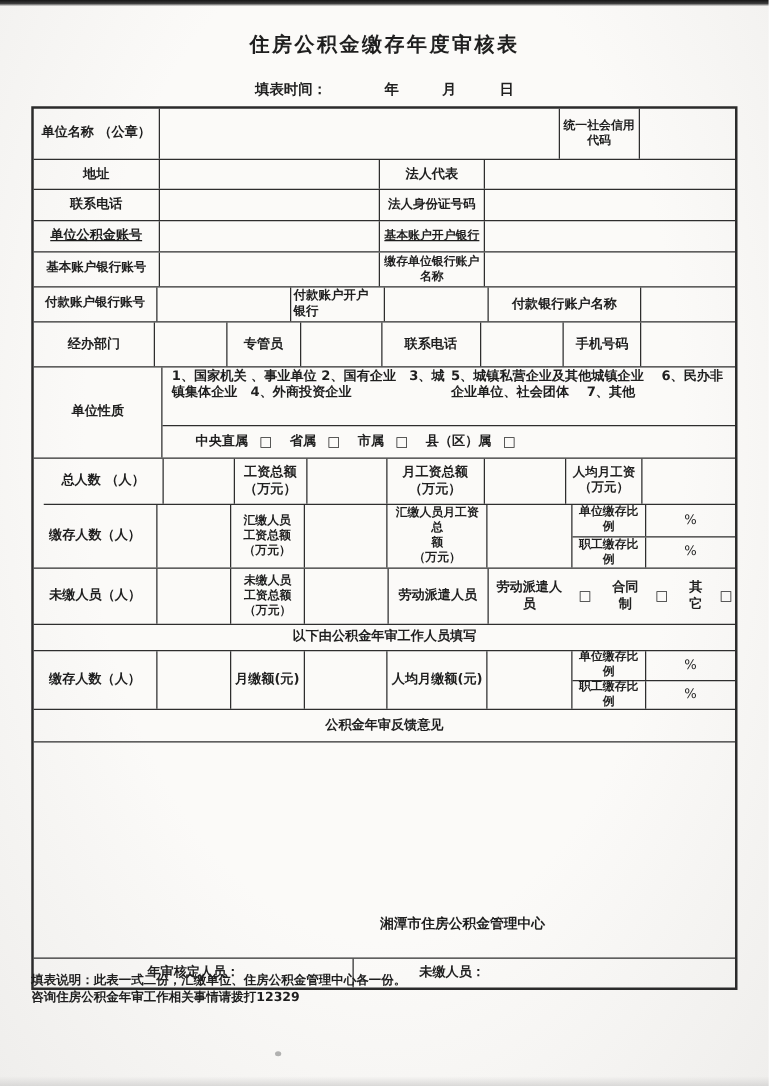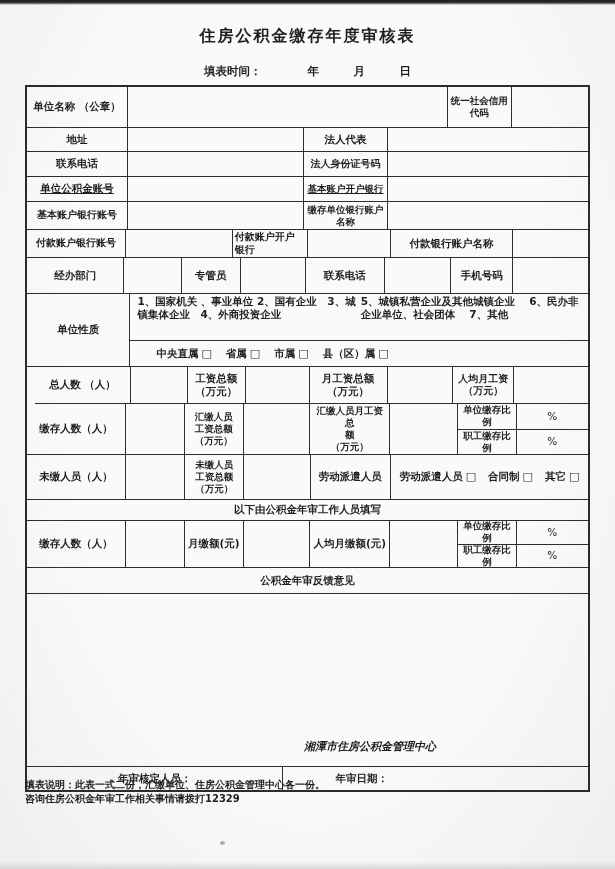--- a/index.html
+++ b/index.html
@@ -31,26 +31,26 @@
   .td:last-child{border-right:none;}
   .lb{font-weight:700;}
   .fs10{font-size:10px;}
   .fs95{font-size:9.5px;}
   .left{justify-content:flex-start;text-align:left;}
   .split{display:flex;flex-direction:column;box-sizing:border-box;min-width:0;padding:0;}
   .subrow{display:flex;flex:1 1 0;min-height:0;}
   .subrow + .subrow{border-top:1px solid #2e2e2e;}
   .subrow .td{height:auto;}
   .opts{display:flex;gap:14px;align-items:center;}
-  .opt{display:inline-flex;gap:3px;align-items:center;font-weight:700;}
+  .opt{display:inline-flex;gap:9px;align-items:center;font-weight:700;}
   .box{font-weight:400;font-size:11px;}
   .utype-lines{display:flex;flex-direction:row;justify-content:space-around;
     align-items:flex-start;text-align:left;padding-left:7px;}
   .feedback-cell{position:relative;}
-  .org{position:absolute;left:277px;bottom:12px;font-size:11px;font-weight:700;font-style:italic;}
+  .org{position:absolute;left:277px;bottom:20px;font-size:11px;font-weight:700;}
   .notes{position:absolute;left:25px;top:778px;width:565px;font-size:10px;
     font-weight:700;line-height:1.35;}
 </style>
 </head>
 <body>
 
 <div class="scan-edge-top"></div>
 
 <div class="title">住房公积金缴存年度审核表</div>
 <div class="filltime">填表时间：　　　　年　　　月　　　日</div>
@@ -219,21 +219,21 @@
   </div>
 
   <div class="tr" style="height:172px;">
     <div class="td feedback-cell" style="flex:1 1 0">
       <span class="org">湘潭市住房公积金管理中心</span>
     </div>
   </div>
 
   <div class="tr" style="height:23px;">
     <div class="td lb" style="flex:283 1 0">年审核定人员：</div>
-    <div class="td lb left" style="flex:282 1 0;padding-left:52px;">年审日期：</div>
+    <div class="td lb left" style="flex:282 1 0;padding-left:52px;">未缴人员：</div>
   </div>
 
 </div>
 
 <div class="notes">
   <div>填表说明：此表一式二份，汇缴单位、住房公积金管理中心各一份。</div>
   <div>咨询住房公积金年审工作相关事情请拨打12329</div>
 </div>
 
 <div class="speck"></div>

